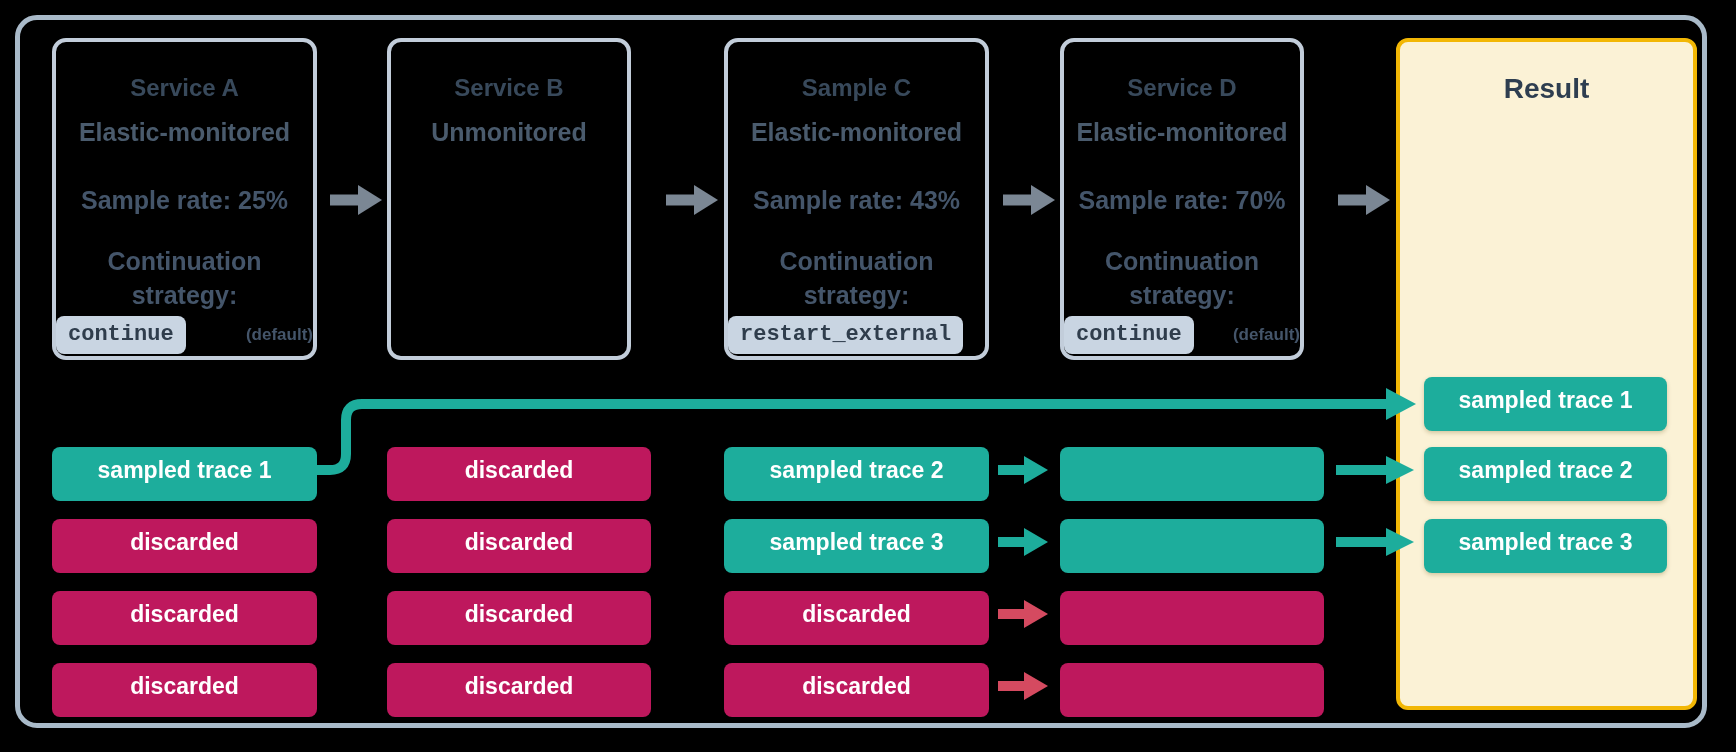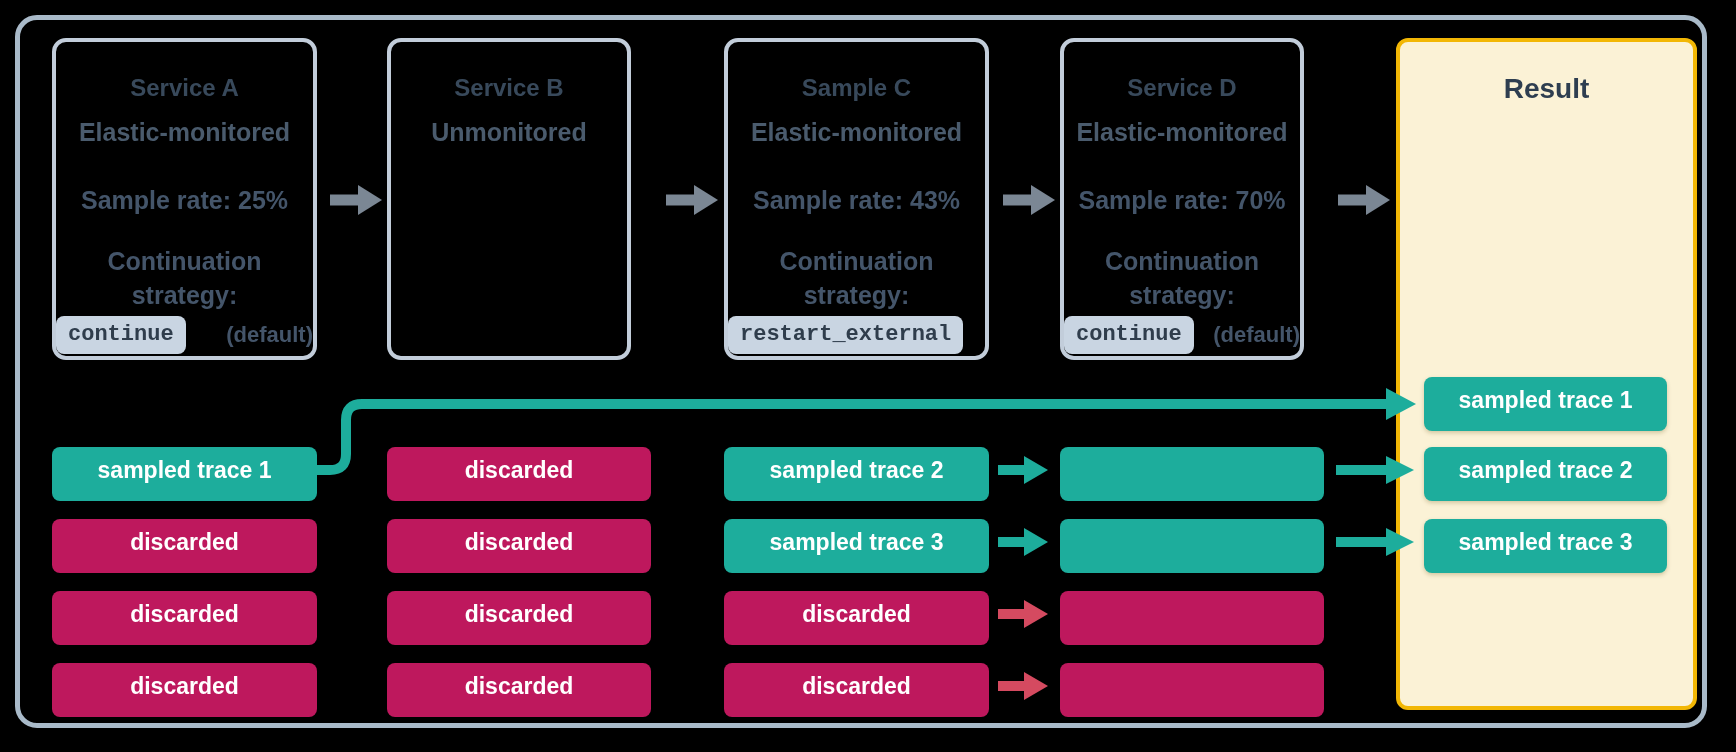--- a/index.html
+++ b/index.html
@@ -19,21 +19,21 @@
   .svc-title{margin-top:28px;font-size:24px;line-height:36px;font-weight:700;color:#38495B;}
   .svc-sub{margin-top:10px;font-size:25px;line-height:32px;font-weight:700;color:#4A5B6D;}
   .svc-rate{margin-top:36px;font-size:25px;line-height:32px;font-weight:700;color:#44556A;}
   .svc-cont{margin-top:28px;font-size:25px;line-height:34px;font-weight:700;color:#44556A;}
   .code-row{margin-top:4px;display:flex;justify-content:space-between;align-items:center;gap:9px;}
   .code-tag{
     display:inline-block;background:#C9D5E2;color:#2F3D4C;border-radius:8px;
     font-family:"Liberation Mono","DejaVu Sans Mono",monospace;
     font-size:22px;font-weight:700;line-height:38px;padding:0 12px;
   }
-  .code-suffix{font-size:22px;font-weight:700;color:#44556A;}
+  .code-suffix{font-size:17px;font-weight:700;color:#44556A;}
   .result-box{
     position:absolute;left:1396px;top:38px;width:301px;height:672px;box-sizing:border-box;
     background:#FBF2D6;border:4px solid #F2B705;border-radius:12px;text-align:center;
   }
   .result-title{margin-top:28px;font-size:28px;line-height:38px;font-weight:700;color:#2E3E50;}
   .pill{
     position:absolute;height:54px;border-radius:8px;line-height:47px;text-align:center;
     color:#FFFFFF;font-size:23px;font-weight:700;
   }
   .teal{background:#1DAD9C}

